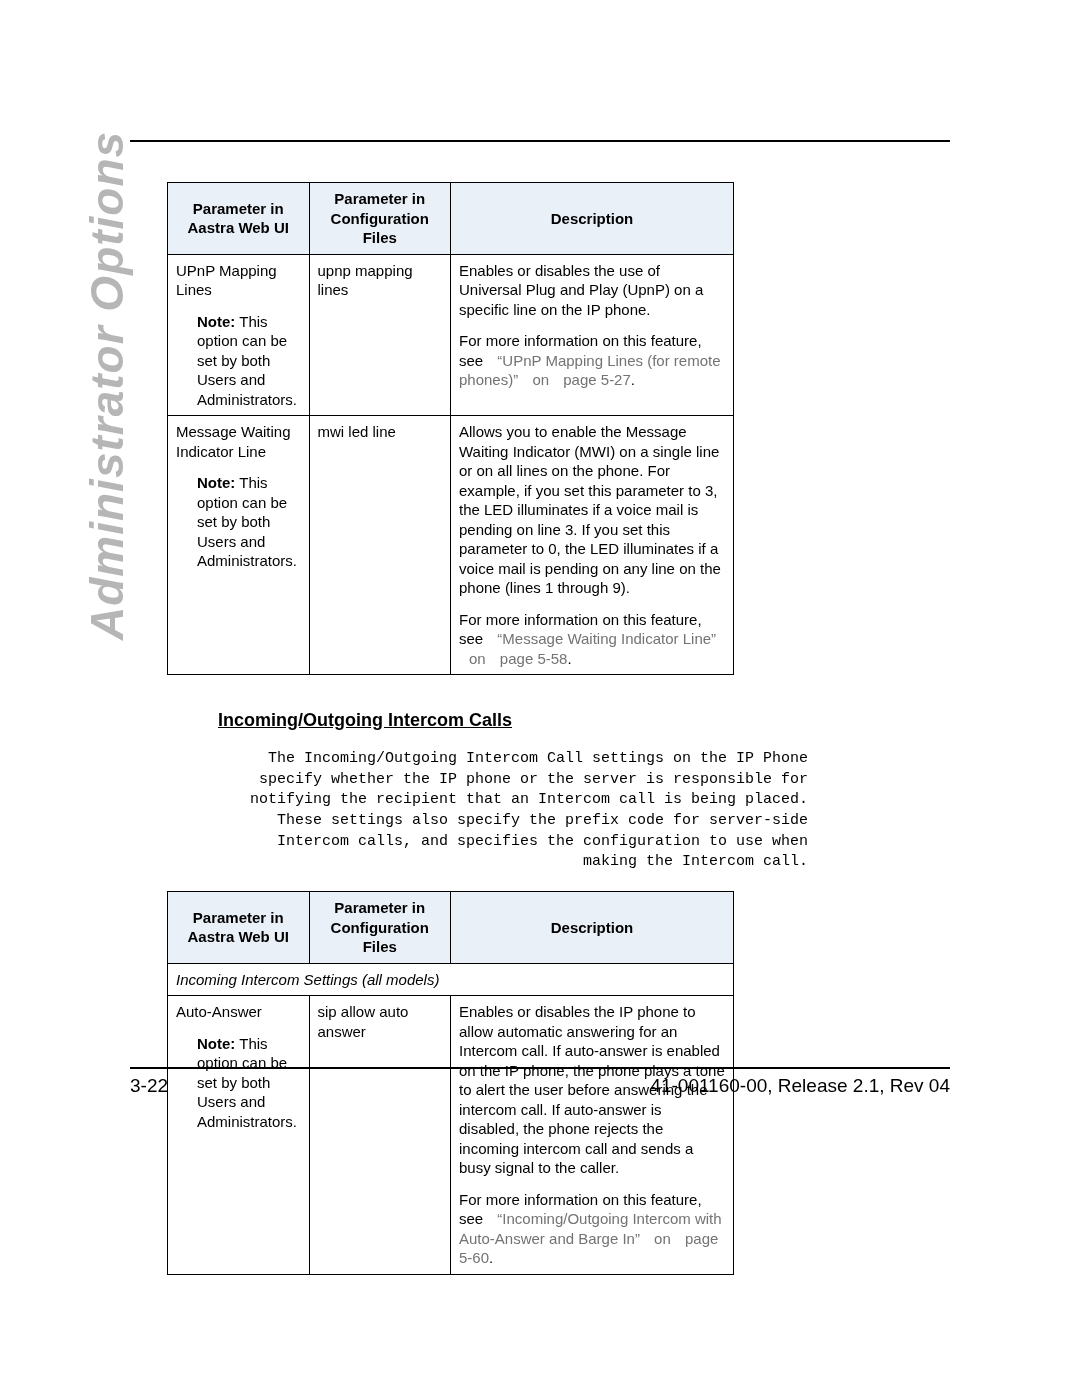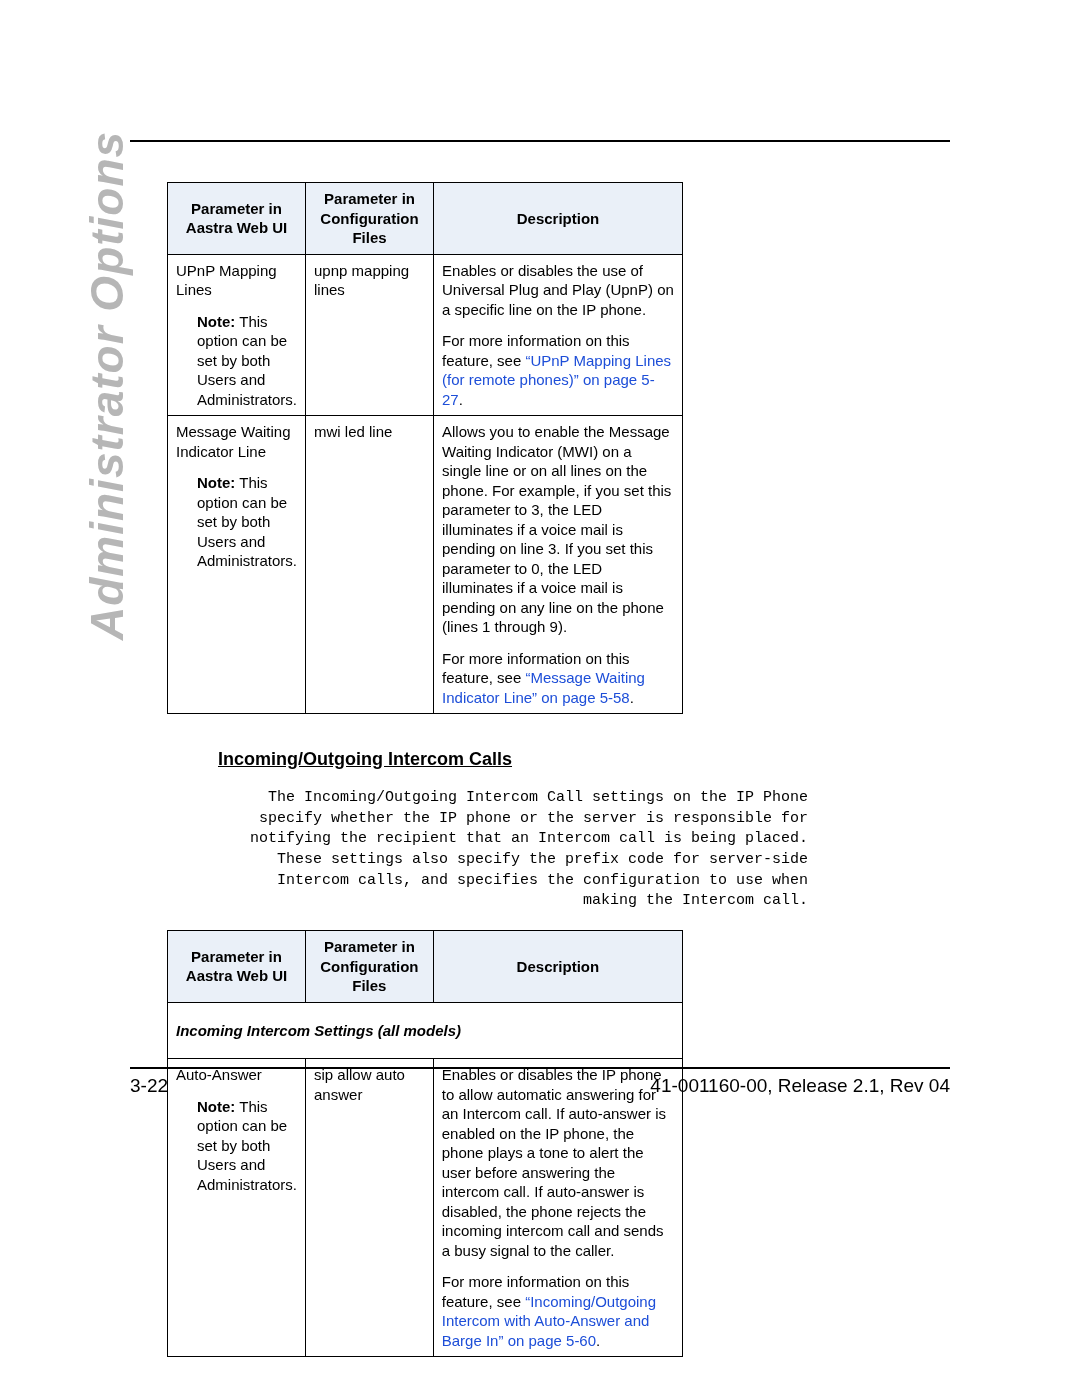--- a/index.html
+++ b/index.html
@@ -50,21 +50,21 @@
     font-size: 46px;
     font-weight: bold;
     font-style: italic;
     color: #b6b6b6;
     letter-spacing: 1px;
     white-space: nowrap;
   }
   
   table.params {
     border-collapse: collapse;
-    width: 516px;
+    width: 567px;
     margin-left: 37px;
     font-size: 15px;
     line-height: 1.3;
   }
   table.params th {
     background: #eaf0f8;
     font-weight: bold;
     text-align: center;
     border: 1px solid #000;
     padding: 6px 8px;
@@ -74,28 +74,28 @@
   table.params th:nth-child(2) { width: 25%; }
   table.params th:nth-child(3) { width: 50%; }
   table.params td {
     border: 1px solid #000;
     padding: 6px 8px;
     vertical-align: top;
   }
   table.params td.sect {
     border: 1px solid #000;
     font-style: italic;
-    font-weight: bold;
-    padding: 18px 8px;
+    font-weight: normal;
+    padding: 6px 8px;
   }
   .desc-col p { margin: 0 0 12px 0; }
   .desc-col p:last-child { margin-bottom: 0; }
   .webui-col p { margin: 0 0 12px 0; }
   .webui-col p:last-child { margin-bottom: 0; margin-left: 21px; }
-  .link { color: #1d4ed8; }
+  .link { color: #737373; margin-left: 10px; }
   .link.q::before { content: "\201C"; }
   .link.q::after  { content: "\201D"; }
   .subhead {
     margin: 35px 0 18px 88px;
     font-weight: bold;
     font-size: 18px;
     text-decoration: underline;
   }
   .body-para {
     margin: 0 0 18px 88px;

